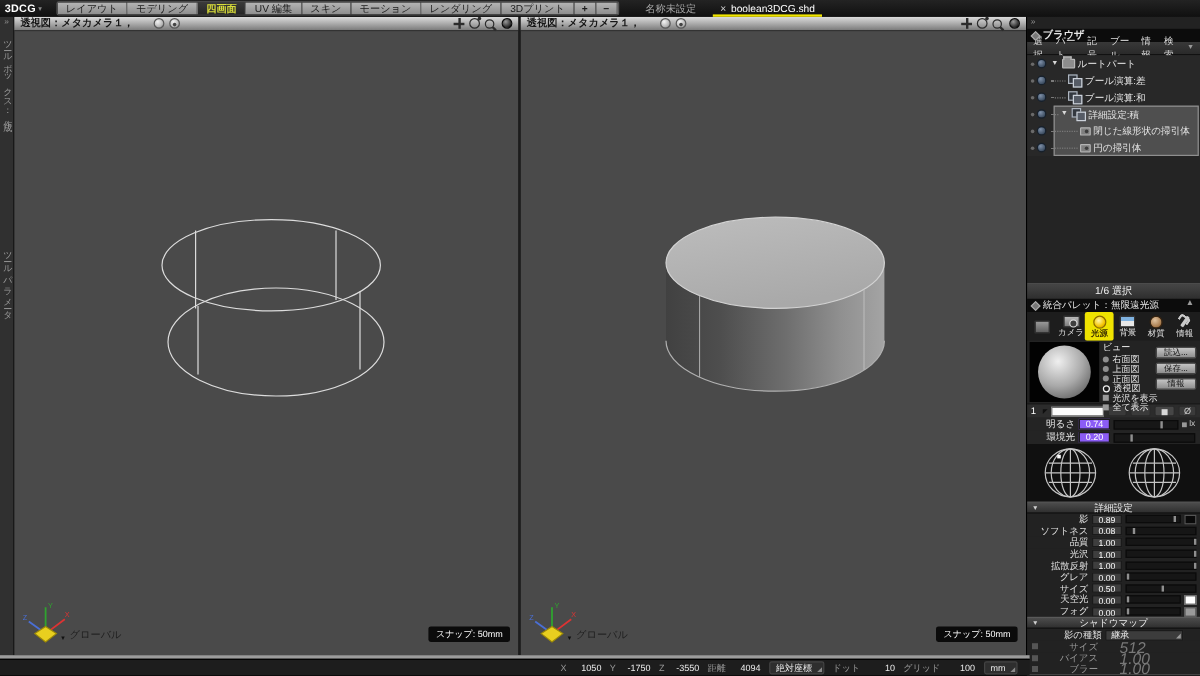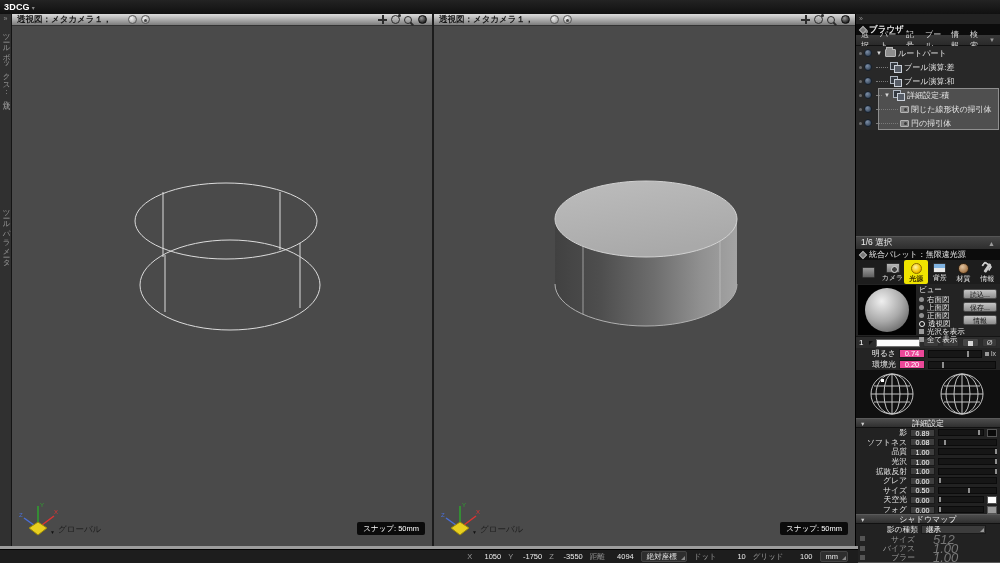--- a/index.html
+++ b/index.html
@@ -89,21 +89,21 @@
   .ic-part { position:relative; width:11px; height:8px; background:#8d8d8d; border:1px solid #b8b8b8; border-radius:1px; }
   .ic-part::before { content:""; position:absolute; left:0; top:-3px; width:5px; height:2px; background:#8d8d8d; border:1px solid #b8b8b8; border-bottom:none; }
   .ic-bool { position:relative; width:12px; height:10px; }
   .ic-bool::before { content:""; position:absolute; left:0; top:0; width:6px; height:6px; background:#33383f; border:1px solid #aeb6c0; }
   .ic-bool::after { content:""; position:absolute; left:4px; top:3px; width:6px; height:6px; background:#565c66; border:1px solid #ccd2da; }
   .ic-shape { position:relative; width:9px; height:7px; background:#7f7f7f; border:1px solid #b4b4b4; border-radius:1px; }
   .ic-shape::after { content:""; position:absolute; left:2.5px; top:1.5px; width:3px; height:3px; border-radius:50%; background:#3c3c3c; }
   .treegap { height:106px; background:#242424; }
   
   .selbar { height:13px; background:linear-gradient(#454545,#2e2e2e); border-top:1px solid #555;
-    display:flex; align-items:center; font-size:8.5px; color:#f0f0f0; padding:0 5px; }
+    display:flex; align-items:center; font-size:8.5px; color:#f0f0f0; padding:0 5px;flex-direction:column; }
   .selbar .dock { margin-left:auto; color:#9b9b9b; font-size:7px; }
   
   .palhead { height:11px; background:#0c0c0c; color:#e8e8e8; font-size:8px; display:flex; align-items:center; gap:3px; padding:0 4px; }
   .palhead .micon { width:6px; height:6px; background:#777; border:1px solid #aaa; transform:rotate(45deg); }
   .ptabs { height:24px; background:#1d1d1d; display:flex; align-items:stretch; padding:0 1px; }
   .ptab { width:24px; display:flex; flex-direction:column; align-items:center; justify-content:center; gap:1px; }
   .ptab .plabel8 { font-size:7px; color:#e0e0e0; line-height:7px; white-space:nowrap; }
   .ptab.active { background:#efe300; border-radius:2px; }
   .ptab.active .plabel8 { color:#3d3000; font-weight:bold; }
   .ic-home { width:13px; height:11px; background:linear-gradient(#9a9a9a,#5f5f5f); border:1px solid #333; border-radius:1px; }
@@ -135,21 +135,21 @@
   .ltri { width:0; height:0; border-top:4px solid #0f0f0f; border-right:4px solid transparent; }
   .lswatch { width:44px; height:8px; background:#fcfcfc; border:1px solid #6f6f6f; }
   .dbtn { width:17px; height:9px; background:#3a3a3a; border:1px solid #2a2a2a; border-radius:2px; }
   .dbtn.page { position:relative; background:#464646; }
   .dbtn.page::after { content:""; position:absolute; left:5px; top:1.5px; width:5px; height:5px; background:#d8d8d8; }
   .nbtn { width:15px; height:9px; background:#3a3a3a; border:1px solid #2a2a2a; border-radius:2px;
     color:#d0d0d0; font-size:7.5px; text-align:center; line-height:8px; }
   
   .srow { height:11px; background:#242424; display:flex; align-items:center; gap:3px; padding:0 4px; }
   .srlabel { width:36px; text-align:right; font-size:8px; color:#e8e8e8; white-space:nowrap; }
-  .srval { width:26px; height:9px; background:#ec4899; border:1px solid #1c1c1c; color:#fff;
+  .srval { width:26px; height:9px; background:#8b5cf6; border:1px solid #1c1c1c; color:#fff;
     font-size:7.5px; text-align:center; line-height:8px; }
   .strack { position:relative; flex:1; height:8px; background:#171717; border:1px solid #0b0b0b; }
   .sfill { height:100%; background:#474747; }
   .smark { position:absolute; top:0; width:2px; height:100%; background:#8f8f8f; }
   .lx { display:flex; align-items:center; gap:2px; font-size:7px; color:#c8c8c8; }
   .lx .chk { width:4px; height:4px; }
   
   .globes { height:48px; background:#101010; display:flex; align-items:center; gap:14px; padding-left:8px; }
   
   .shead { position:relative; height:10px; background:linear-gradient(#4c4c4c,#2f2f2f);
@@ -176,20 +176,39 @@
   .partialhead { height:9px; background:linear-gradient(#4c4c4c,#2f2f2f); border-top:1px solid #5a5a5a; position:relative; }
 </style>
 </head>
 <body>
 
 <div id="stage">
 
   <div class="topbar">
     <span class="logo">3DCG</span>
     <span class="logo-caret">▾</span>
+    <div class="wtabs">
+      <span class="wtab">レイアウト</span>
+      <span class="wtab">モデリング</span>
+      <span class="wtab active">四画面</span>
+      <span class="wtab">UV 編集</span>
+      <span class="wtab">スキン</span>
+      <span class="wtab">モーション</span>
+      <span class="wtab">レンダリング</span>
+      <span class="wtab">3Dプリント</span>
+      <span class="wtab pm">+</span>
+      <span class="wtab pm">−</span>
+    </div>
+    <div class="dtabs">
+      <span class="dtab">名称未設定</span>
+      <span class="dtab active">
+        <span class="close">×</span><span>boolean3DCG.shd</span>
+        <span class="underline"></span>
+      </span>
+    </div>
   </div>
 
   <div class="rail">
     <span class="chev">»</span>
     <span class="vtext" style="top:14px;">ツールボックス：作成</span>
     <span class="vtext" style="top:190px;">ツールパラメータ</span>
   </div>
 
   <div class="vp left">
     <div class="vphead">

